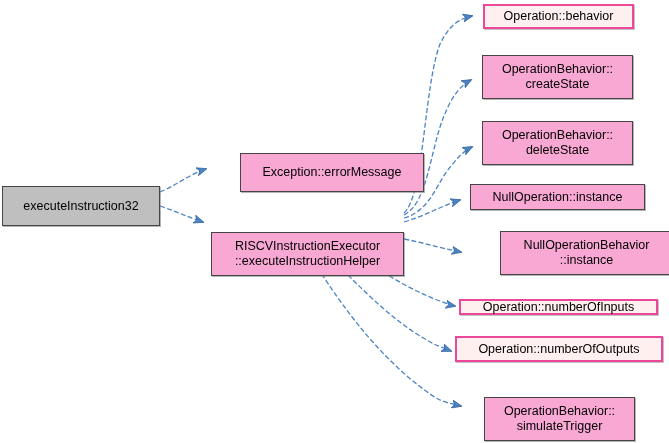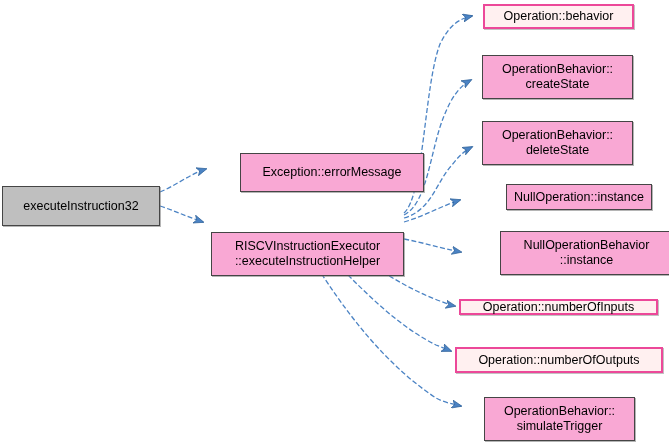--- a/index.html
+++ b/index.html
@@ -81,22 +81,22 @@
   <div id="nodes">
       <div class="node node-root" style="left: 2px; top: 186px; width: 158px; height: 40px;">executeInstruction32</div>
       <div class="node node-plain" style="left: 216px; top: 153px; width: 184px; height: 39px; margin-left: 24px;">Exception::errorMessage</div>
       <div class="node node-plain" style="left: 211px; top: 205px; width: 193px; height: 44px; margin-top: 27px;">RISCVInstructionExecutor
 ::executeInstructionHelper</div>
       <div class="node node-red" style="left: 483px; top: 4px; width: 151px; height: 25px;">Operation::behavior</div>
       <div class="node node-plain" style="left: 482px; top: 55px; width: 151px; height: 44px;">OperationBehavior::
 createState</div>
       <div class="node node-plain" style="left: 482px; top: 121px; width: 151px; height: 44px;">OperationBehavior::
 deleteState</div>
-      <div class="node node-plain" style="left: 470px; top: 184px; width: 146px; height: 26px; margin-left: 36px;">NullOperation::instance</div>
+      <div class="node node-plain" style="left: 470px; top: 184px; width: 175px; height: 26px;">NullOperation::instance</div>
       <div class="node node-plain" style="left: 500px; top: 231px; width: 173px; height: 44px;">NullOperationBehavior
 ::instance</div>
       <div class="node node-red" style="left: 459px; top: 299px; width: 199px; height: 16px;">Operation::numberOfInputs</div>
-      <div class="node node-red" style="left: 455px; top: 347px; width: 208px; height: 26px; text-align: center;">Operation::numberOfOutputs</div>
+      <div class="node node-red" style="left: 455px; top: 336px; width: 208px; height: 26px; text-align: center;">Operation::numberOfOutputs</div>
       <div class="node node-plain" style="left: 484px; top: 397px; width: 151px; height: 44px;">OperationBehavior::
 simulateTrigger</div>
     </div>
 
 </div>
 
 </body></html>

